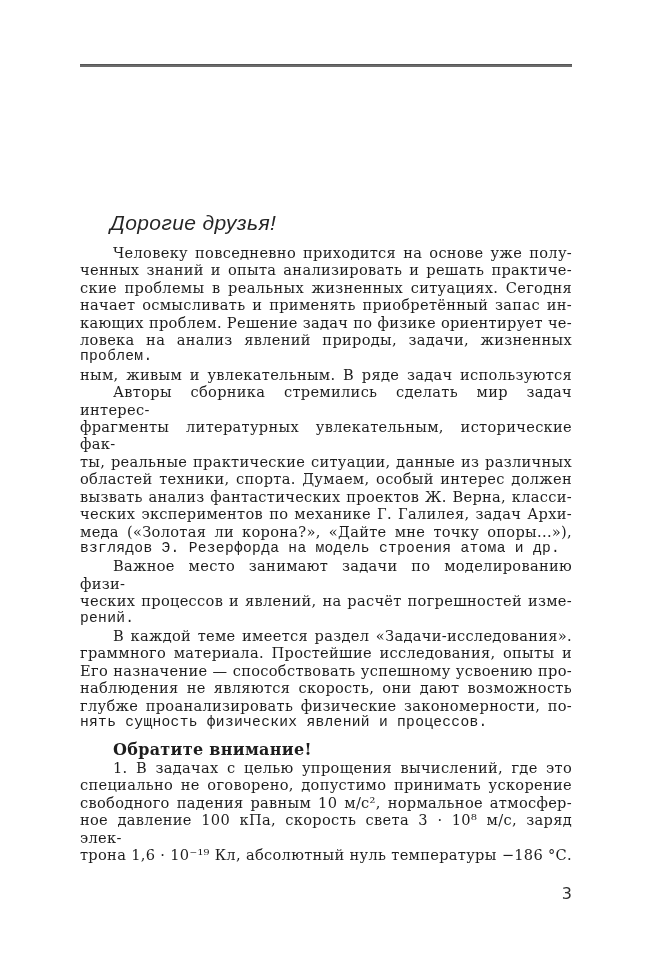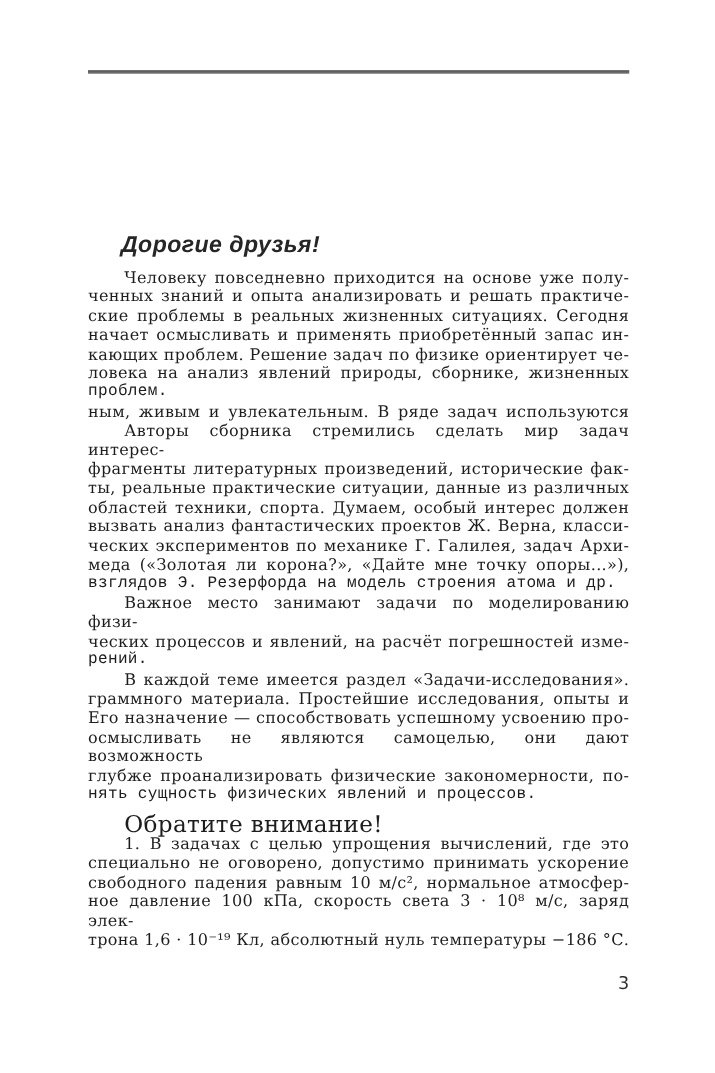--- a/index.html
+++ b/index.html
@@ -24,21 +24,21 @@
     height: 3px;
     background: #6b6b6b;
     border-top: 1px solid #555555;
   }
   .salutation {
     position: absolute;
     left: 110px;
     top: 211px;
     font-family: "Liberation Sans", sans-serif;
     font-style: italic;
-    font-weight: 700;
+    font-weight: 400;
     font-size: 21px;
     line-height: 23px;
     letter-spacing: 0.4px;
     color: #262626;
   }
   .body-text {
     position: absolute;
     left: 80px;
     top: 244px;
     width: 492px;
@@ -51,22 +51,22 @@
   .line {
     text-align: justify;
     text-align-last: justify;
     white-space: normal;
   }
   .line.first { text-indent: 33px; }
   .line.last { text-align-last: left; font-family: Liberation Mono, monospace; }
   .notice-title {
     margin-top: 10px;
     padding-left: 33px;
-    font-weight: normal;
-    font-size: 21px;
+    font-weight: bold;
+    font-size: 16px;
     line-height: 17.6px;
   }
   .page-number {
     position: absolute;
     left: 80px;
     top: 885px;
     width: 492px;
     text-align: right;
     font-family: "DejaVu Sans", sans-serif;
     font-size: 16px;
@@ -84,47 +84,47 @@
   <div class="salutation">Дорогие друзья!</div>
 
   <div class="body-text">
 
     <div class="paragraph">
         <div class="line first">Человеку повседневно приходится на основе уже полу-</div>
         <div class="line">ченных знаний и опыта анализировать и решать практиче-</div>
         <div class="line">ские проблемы в реальных жизненных ситуациях. Сегодня</div>
         <div class="line">начает осмысливать и применять приобретённый запас ин-</div>
         <div class="line">кающих проблем. Решение задач по физике ориентирует че-</div>
-        <div class="line">ловека на анализ явлений природы, сборнике, жизненных</div>
+        <div class="line">ловека на анализ явлений природы, задачи, жизненных</div>
         <div class="line last">проблем.</div>
       </div>
 
     <div class="paragraph">
         <div class="line">ным, живым и увлекательным. В ряде задач используются</div>
         <div class="line first">Авторы сборника стремились сделать мир задач интерес-</div>
-        <div class="line">фрагменты литературных произведений, исторические фак-</div>
+        <div class="line">фрагменты литературных увлекательным, исторические фак-</div>
         <div class="line">ты, реальные практические ситуации, данные из различных</div>
         <div class="line">областей техники, спорта. Думаем, особый интерес должен</div>
         <div class="line">вызвать анализ фантастических проектов Ж. Верна, класси-</div>
         <div class="line">ческих экспериментов по механике Г. Галилея, задач Архи-</div>
         <div class="line">меда («Золотая ли корона?», «Дайте мне точку опоры...»),</div>
         <div class="line last">взглядов Э. Резерфорда на модель строения атома и др.</div>
       </div>
 
     <div class="paragraph">
         <div class="line first">Важное место занимают задачи по моделированию физи-</div>
         <div class="line">ческих процессов и явлений, на расчёт погрешностей изме-</div>
         <div class="line last">рений.</div>
       </div>
 
     <div class="paragraph">
         <div class="line first">В каждой теме имеется раздел «Задачи-исследования».</div>
         <div class="line">граммного материала. Простейшие исследования, опыты и</div>
         <div class="line">Его назначение — способствовать успешному усвоению про-</div>
-        <div class="line">осмысливать не являются самоцелью, они дают возможность</div>
+        <div class="line">наблюдения не являются скорость, они дают возможность</div>
         <div class="line">глубже проанализировать физические закономерности, по-</div>
         <div class="line last">нять сущность физических явлений и процессов.</div>
       </div>
 
 
     <div class="notice-title">Обратите внимание!</div>
 
     <div class="paragraph">
         <div class="line first">1. В задачах с целью упрощения вычислений, где это</div>
         <div class="line">специально не оговорено, допустимо принимать ускорение</div>

